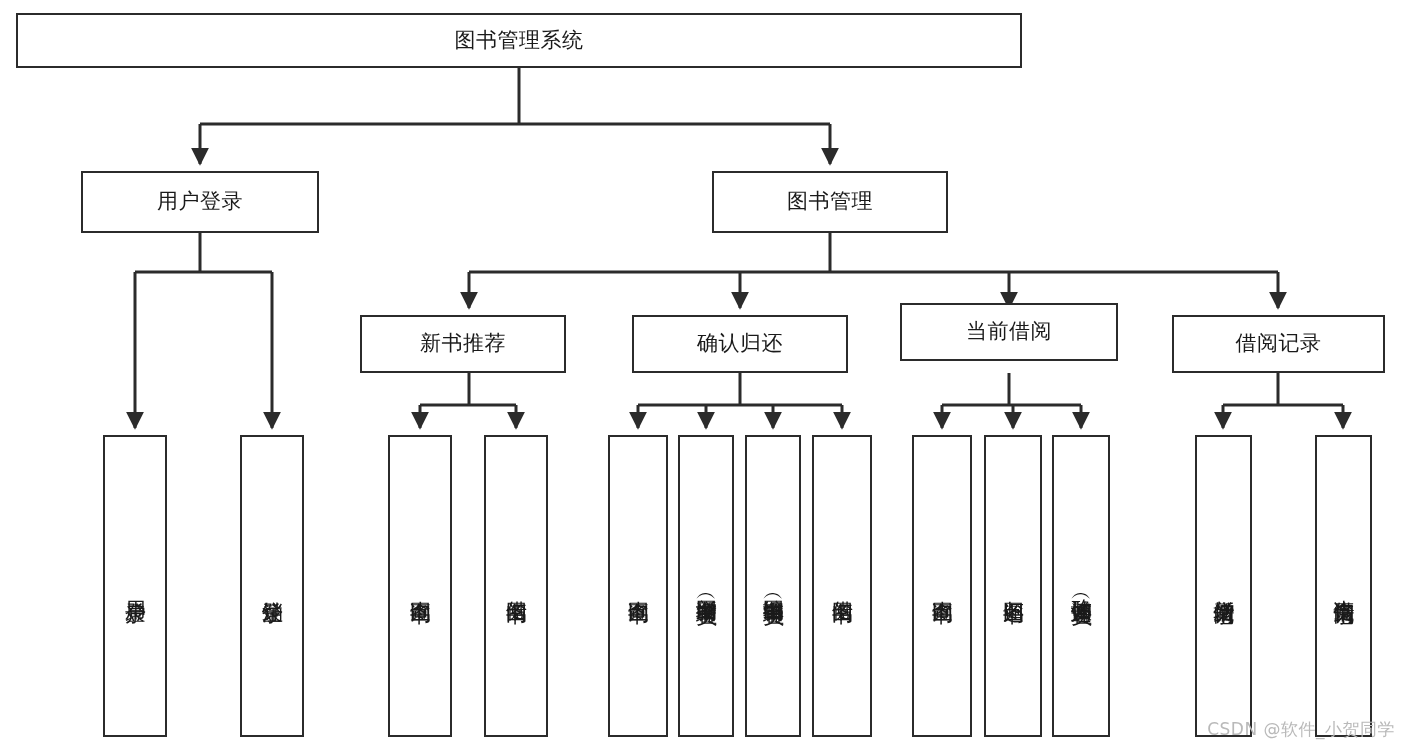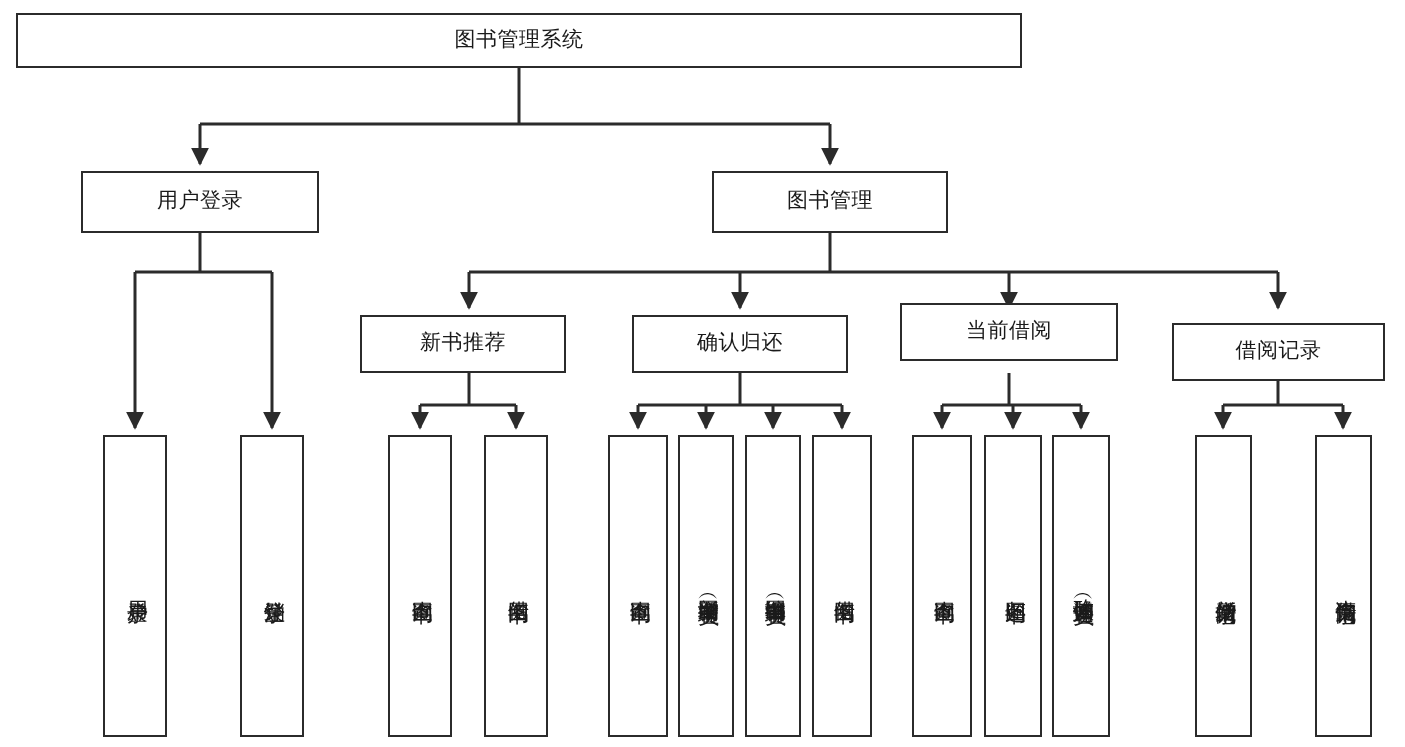--- a/index.html
+++ b/index.html
@@ -11,21 +11,20 @@
     width: 1405px;
     height: 747px;
     font-family: "DejaVu Sans", "Liberation Sans", sans-serif;
     overflow: hidden;
   }
   #diagram-root {
     position: relative;
     width: 1405px;
     height: 747px;
     background: #ffffff;
-    font-family: Liberation Mono, monospace;
   }
   #diagram-svg {
     position: absolute;
     top: 0;
     left: 0;
     width: 1405px;
     height: 747px;
   }
   .node-box {
     position: absolute;
@@ -133,21 +132,21 @@
 
   <div class="node-box" style="left: 360px; top: 315px; width: 206px; height: 58px;">
     <span class="node-label-h">新书推荐</span>
   </div>
   <div class="node-box" style="left: 632px; top: 315px; width: 216px; height: 58px;">
     <span class="node-label-h">确认归还</span>
   </div>
   <div class="node-box" style="left: 900px; top: 303px; width: 218px; height: 58px;">
     <span class="node-label-h">当前借阅</span>
   </div>
-  <div class="node-box" style="left: 1172px; top: 315px; width: 213px; height: 58px; margin-top: 8px;">
+  <div class="node-box" style="left: 1172px; top: 315px; width: 213px; height: 58px;">
     <span class="node-label-h">借阅记录</span>
   </div>
 
   <div class="node-box leaf-box" style="left: 103px; top: 435px; width: 64px; height: 302px;">
     <span class="node-label-v">用户登录</span>
   </div>
   <div class="node-box leaf-box" style="left: 240px; top: 435px; width: 64px; height: 302px;">
     <span class="node-label-v">注销登录</span>
   </div>
   <div class="node-box leaf-box" style="left: 388px; top: 435px; width: 64px; height: 302px;">
@@ -177,13 +176,14 @@
   <div class="node-box leaf-box" style="left: 1052px; top: 435px; width: 58px; height: 302px;">
     <span class="node-label-v">确认归还（管理员）</span>
   </div>
   <div class="node-box leaf-box" style="left: 1195px; top: 435px; width: 57px; height: 302px;">
     <span class="node-label-v">新增借阅记录</span>
   </div>
   <div class="node-box leaf-box" style="left: 1315px; top: 435px; width: 57px; height: 302px;">
     <span class="node-label-v">查询借阅记录</span>
   </div>
 
+  <div id="watermark">CSDN @软件_小贺同学</div>
 </div>
 
 </body></html>

